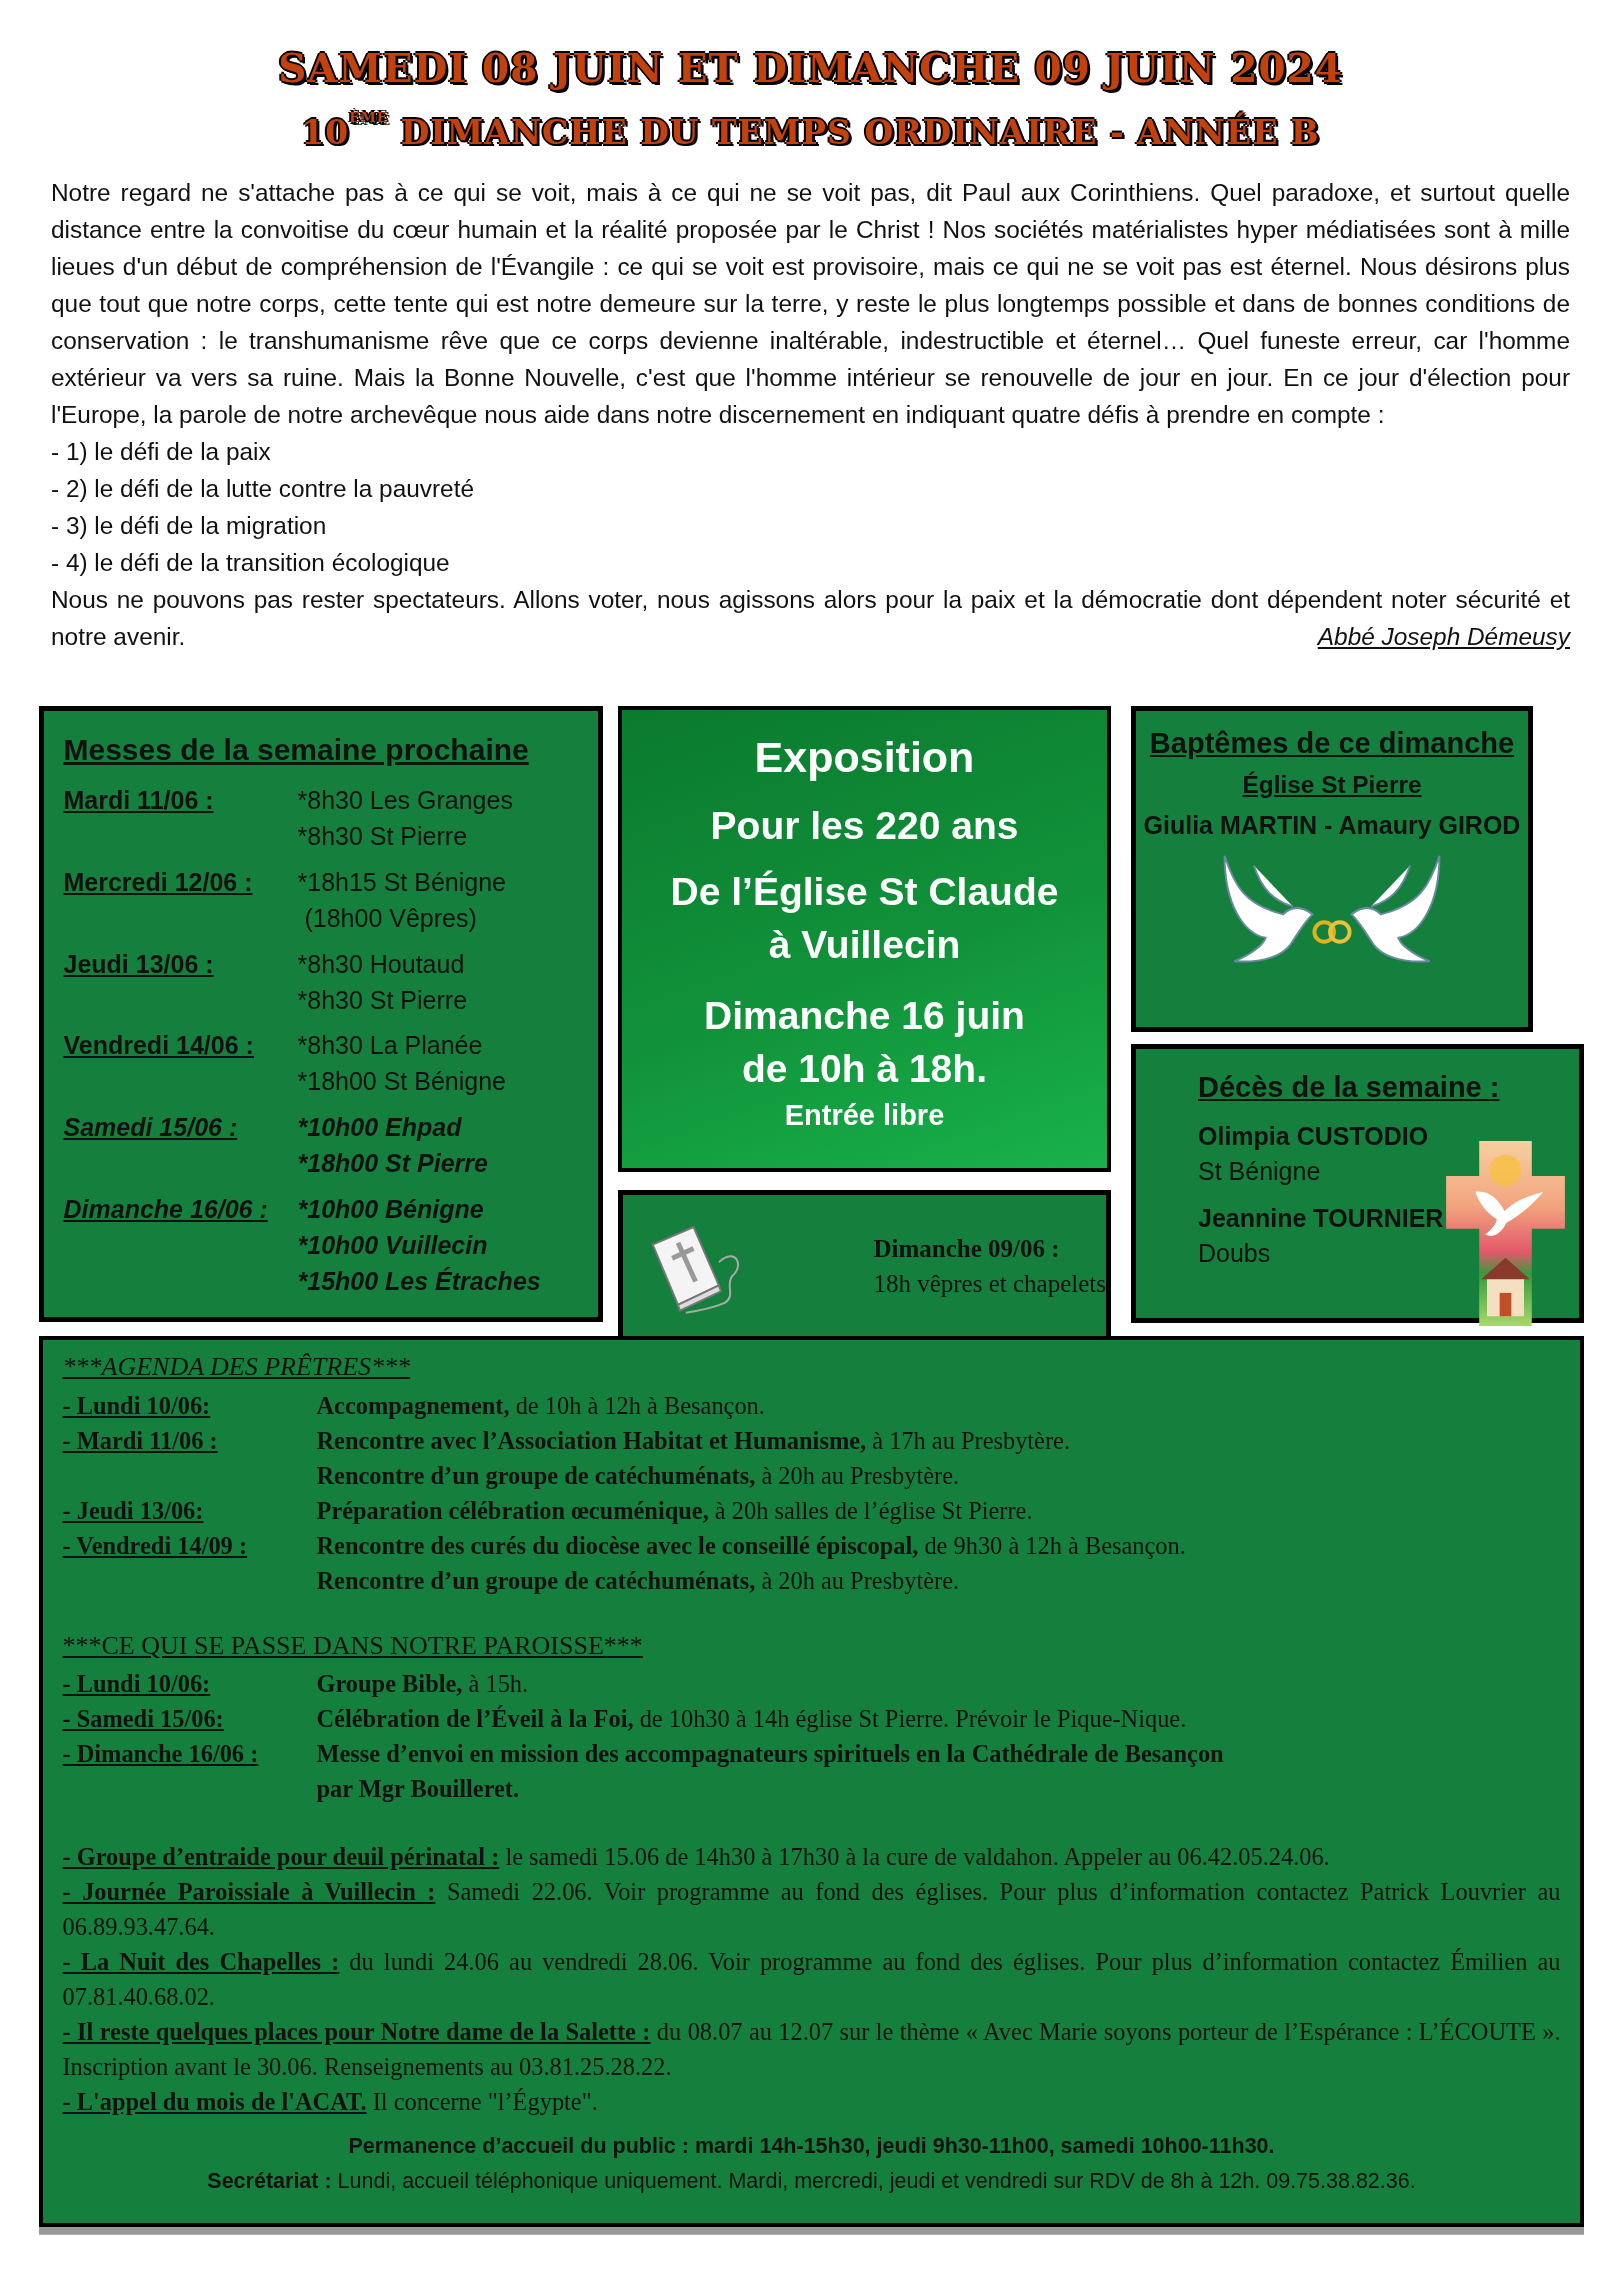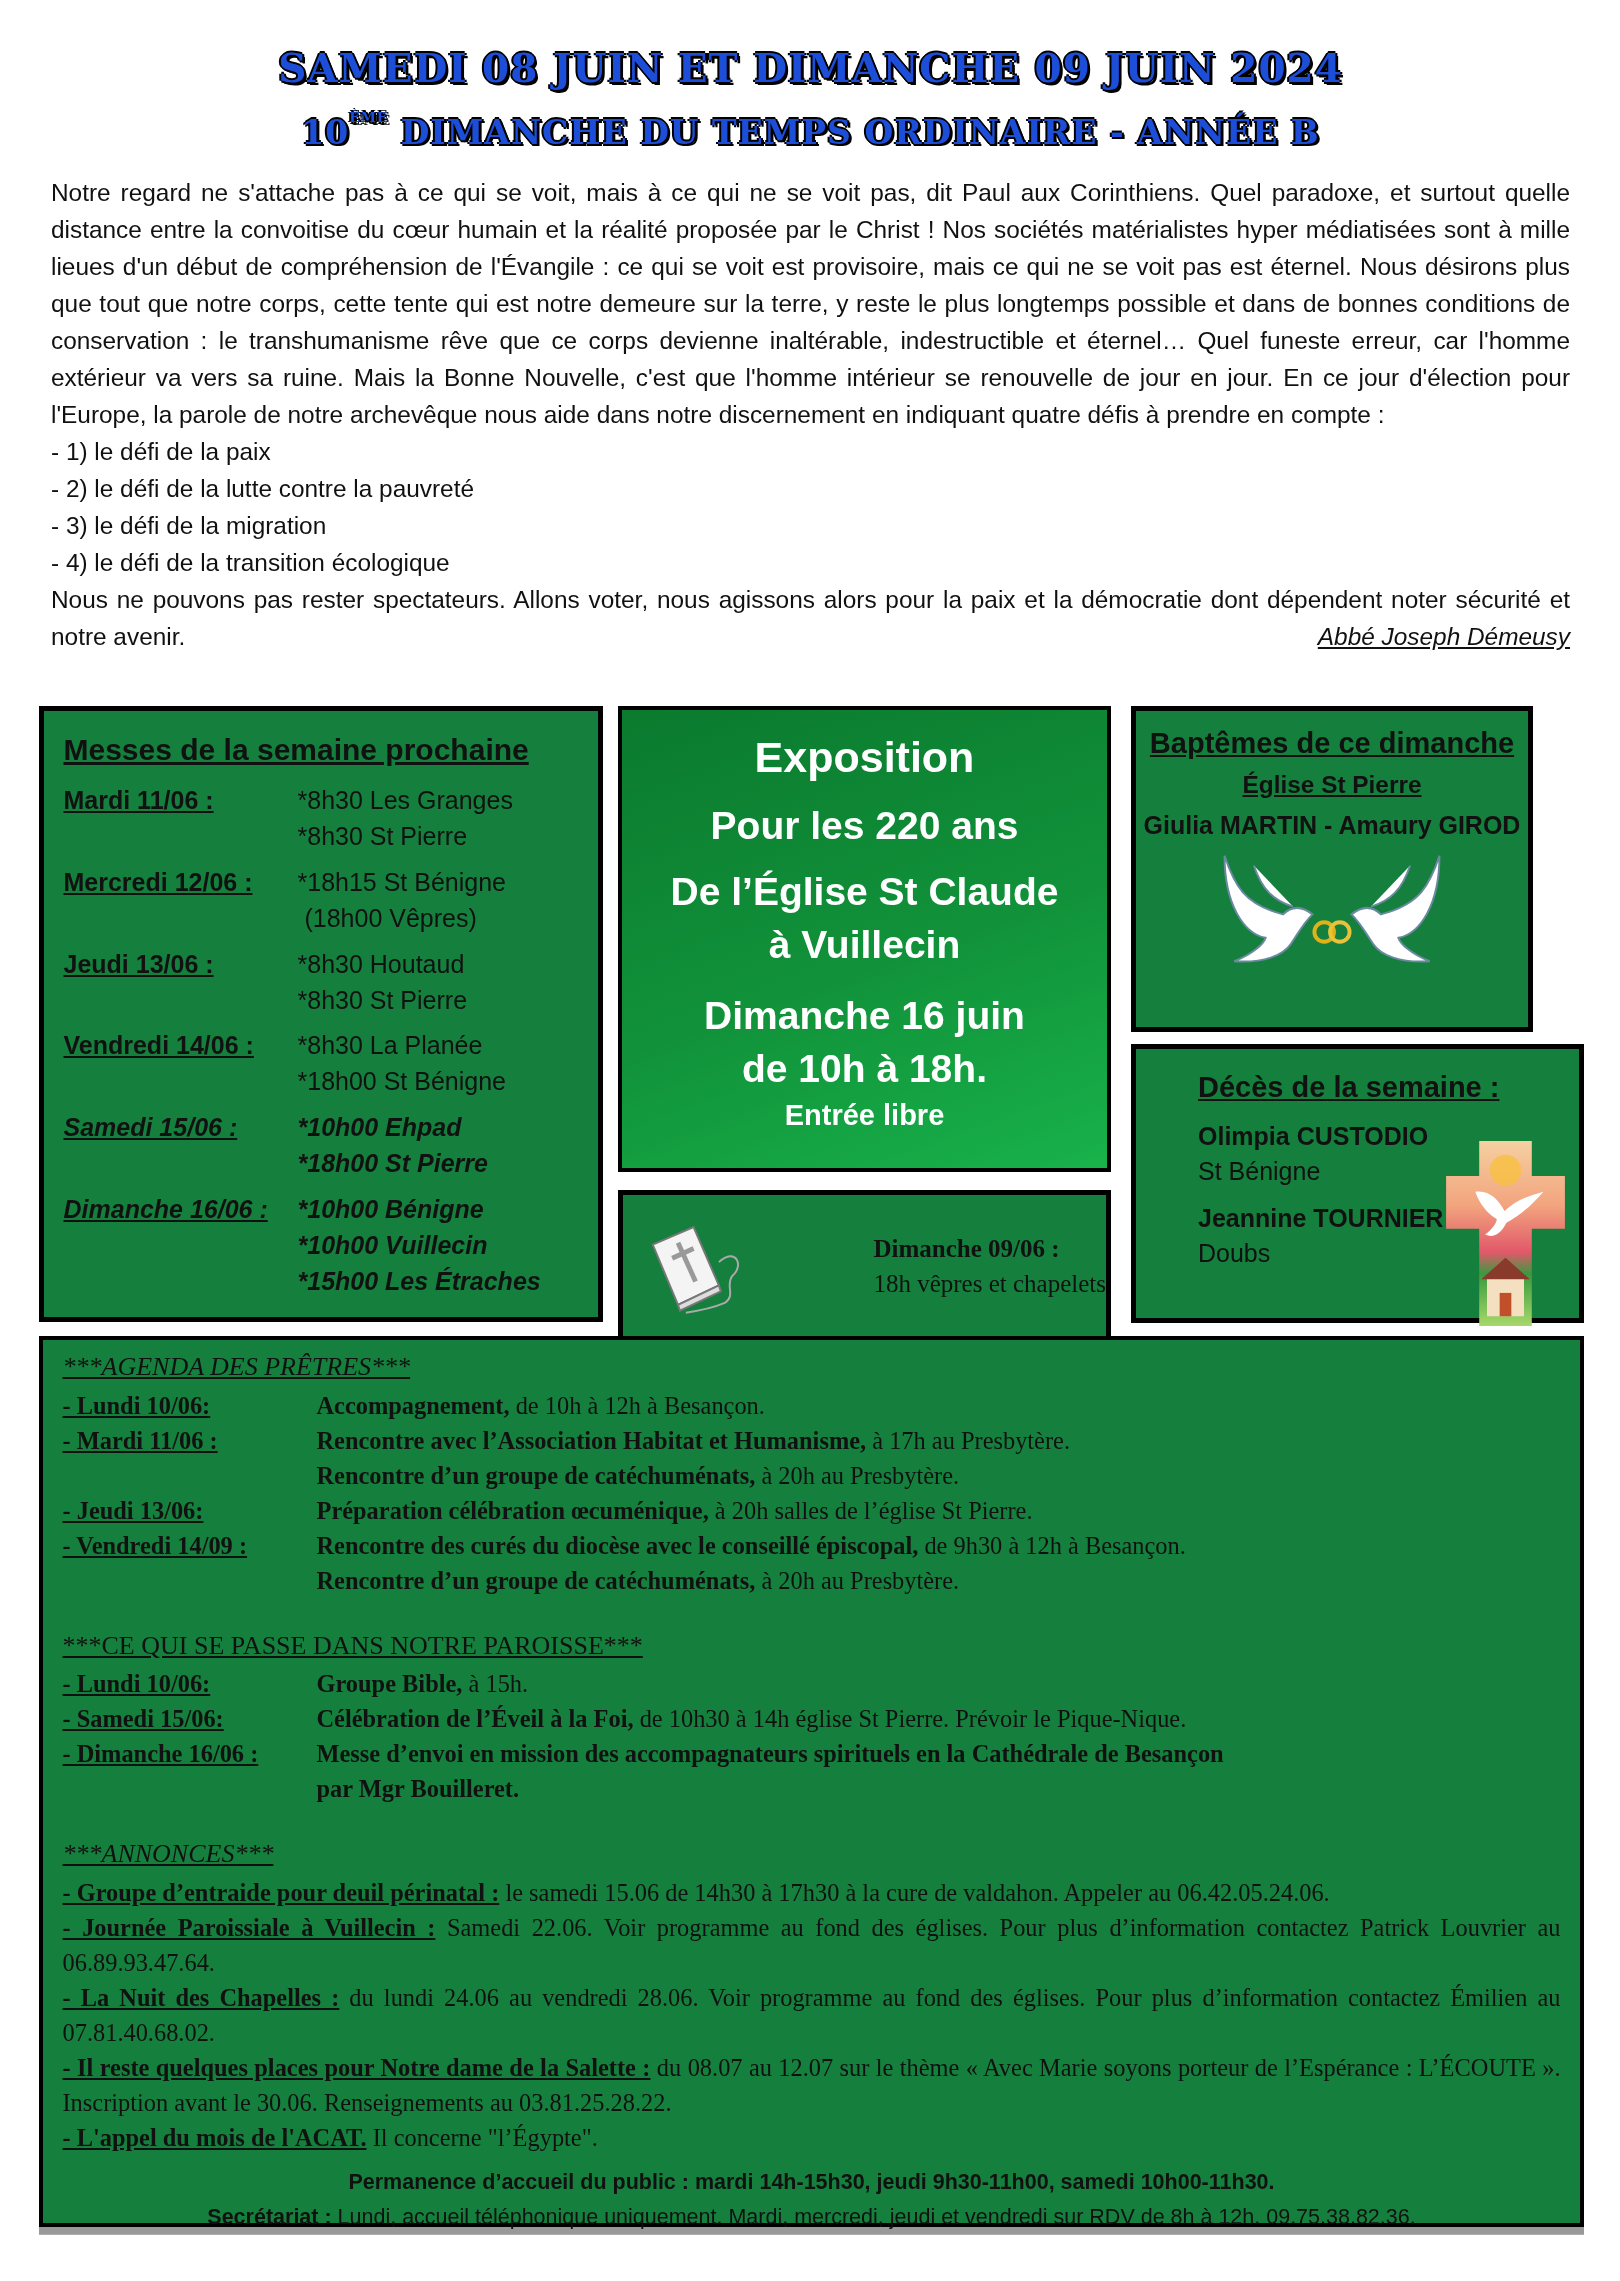--- a/index.html
+++ b/index.html
@@ -1,20 +1,20 @@
 <!DOCTYPE html>
 <html><head>
 <meta charset="utf-8">
 <style>
   html, body { margin: 0; padding: 0; background: #ffffff; }
   body { width: 1621px; height: 2281px; position: relative; overflow: hidden; color: #111; }
 
   
   .hdr { position: absolute; left: 0; width: 1621px; text-align: center;
-         font-family: "DejaVu Serif", serif; font-weight: bold; color: #1d4ed8;
+         font-family: "DejaVu Serif", serif; font-weight: bold; color: #c2410c;
          text-shadow: 2px 0 0 #000, -2px 0 0 #000, 0 2px 0 #000, 0 -2px 0 #000, 2.9px 2.9px 0 #000; letter-spacing: 1px; }
   .hdr1 { top: 45px; font-size: 39px; }
   .hdr2 { top: 109px; font-size: 33px; }
   .hdr2 sup { font-size: 13.7px; vertical-align: 21.5px; }
 
   
   .editorial { position: absolute; left: 51px; top: 174px; width: 1519px;
                font-family: "Liberation Sans", sans-serif; font-size: 24.4px; line-height: 37px; text-align: justify; }
   .editorial p { margin: 0; }
   .editorial .li { text-align: left; }
@@ -246,21 +246,20 @@
   <div class="arow">
       <div class="aday">- Dimanche 16/06 :</div>
       <div><b>Messe d’envoi en mission des accompagnateurs spirituels en la Cathédrale de Besançon</b><span></span></div>
     </div>
   <div class="arow">
       <div class="aday empty"></div>
       <div><b>par Mgr Bouilleret.</b><span></span></div>
     </div>
 
   <div class="gap"></div>
-  <div class="sec-title ital">***ANNONCES***</div>
   <div class="ann"><b>- Groupe d’entraide pour deuil périnatal :</b><span> le samedi 15.06 de 14h30 à 17h30 à la cure de valdahon. Appeler au 06.42.05.24.06.</span></div>
   <div class="ann"><b>- Journée Paroissiale à Vuillecin :</b><span> Samedi 22.06. Voir programme au fond des églises. Pour plus d’information contactez Patrick Louvrier au 06.89.93.47.64.</span></div>
   <div class="ann"><b>- La Nuit des Chapelles :</b><span> du lundi 24.06 au vendredi 28.06. Voir programme au fond des églises. Pour plus d’information contactez Émilien au 07.81.40.68.02.</span></div>
   <div class="ann"><b>- Il reste quelques places pour Notre dame de la Salette :</b><span> du 08.07 au 12.07 sur le thème « Avec Marie soyons porteur de l’Espérance : L’ÉCOUTE ». Inscription avant le 30.06. Renseignements au 03.81.25.28.22.</span></div>
   <div class="ann"><b>- L'appel du mois de l'ACAT.</b><span> Il concerne "l’Égypte".</span></div>
 
   <div class="footer">
     <div style="font-weight:bold">Permanence d’accueil du public : mardi 14h-15h30, jeudi 9h30-11h00, samedi 10h00-11h30.</div>
     <div><b>Secrétariat :</b><span> Lundi, accueil téléphonique uniquement. Mardi, mercredi, jeudi et vendredi sur RDV de 8h à 12h. 09.75.38.82.36.</span></div>
   </div>

